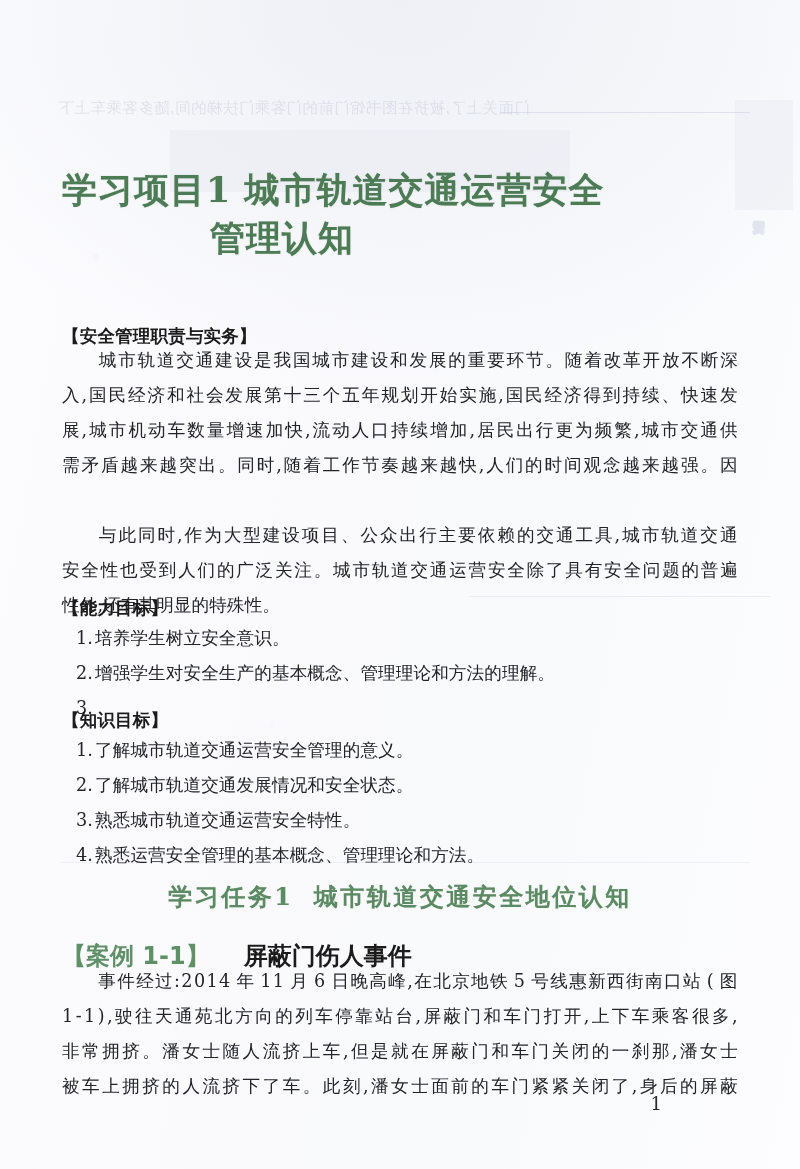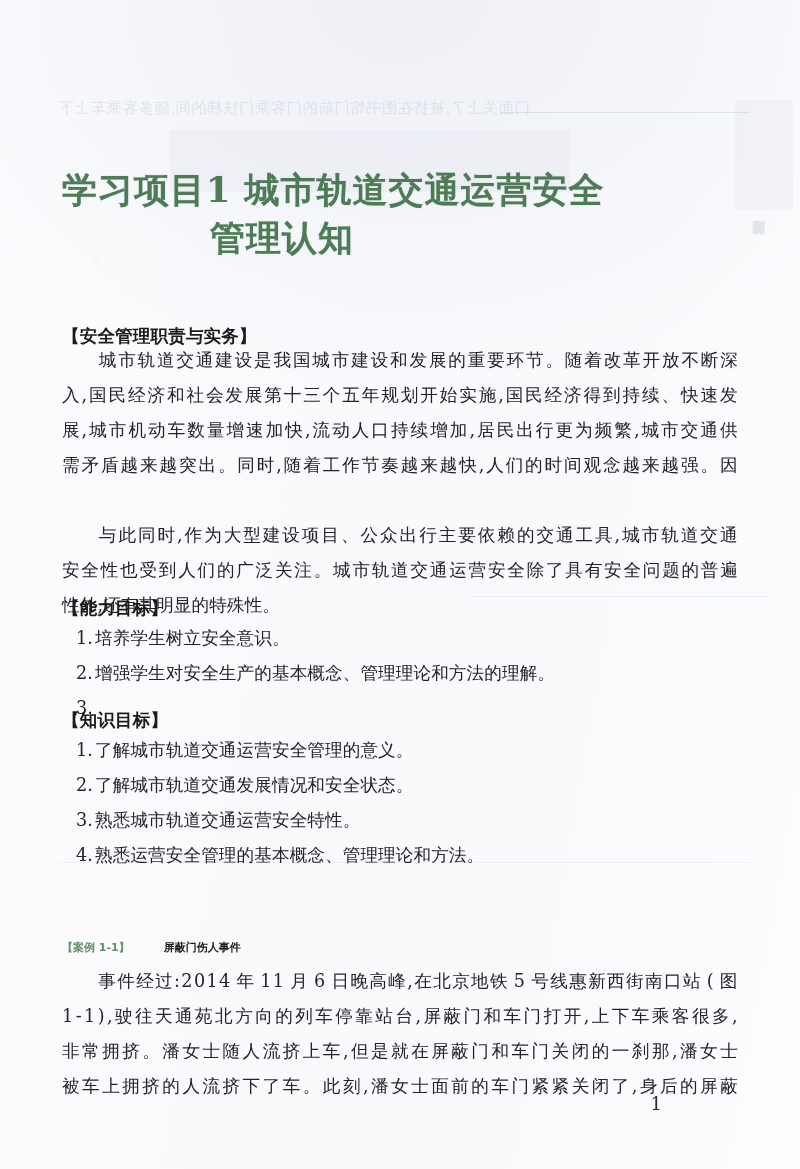--- a/index.html
+++ b/index.html
@@ -173,21 +173,21 @@
     text-shadow: 0 0 1px rgba(92,138,99,.3);
   }
   .task-head .tnum { letter-spacing: 1px; }
 
   
   .case-head {
     position: absolute;
     left: 62px;
     font-family: "DejaVu Sans", sans-serif;
     font-weight: 700;
-    font-size: 11px;
+    font-size: 24px;
     white-space: nowrap;
     display: flex;
     align-items: center;
   }
   .case-head .tag { color: #5f9068; }
   .case-head .title { color: #1b1b1b; margin-left: 34px; }
 
   
   .page-num {
     position: absolute;
@@ -484,20 +484,23 @@
     </div>
     <div class="objective" style="top:802px;">
       <span class="num">3.</span>
       <span>熟悉城市轨道交通运营安全特性。</span>
     </div>
     <div class="objective" style="top:837px;">
       <span class="num">4.</span>
       <span>熟悉运营安全管理的基本概念、管理理论和方法。</span>
     </div>
 
+    <div class="task-head" style="top:881px;">
+      <span>学习任务</span><span class="tnum">1</span>&nbsp;&nbsp;<span>城市轨道交通安全地位认知</span>
+    </div>
 
     <div class="case-head" style="top:940px;">
       <span class="tag">【案例 1-1】</span>
         <span class="title">屏蔽门伤人事件</span>
     </div>
 
     <div class="para" style="top:963px;">
       <div class="line just">
           <span style="width: 35px;"></span>
           <span>事</span>

